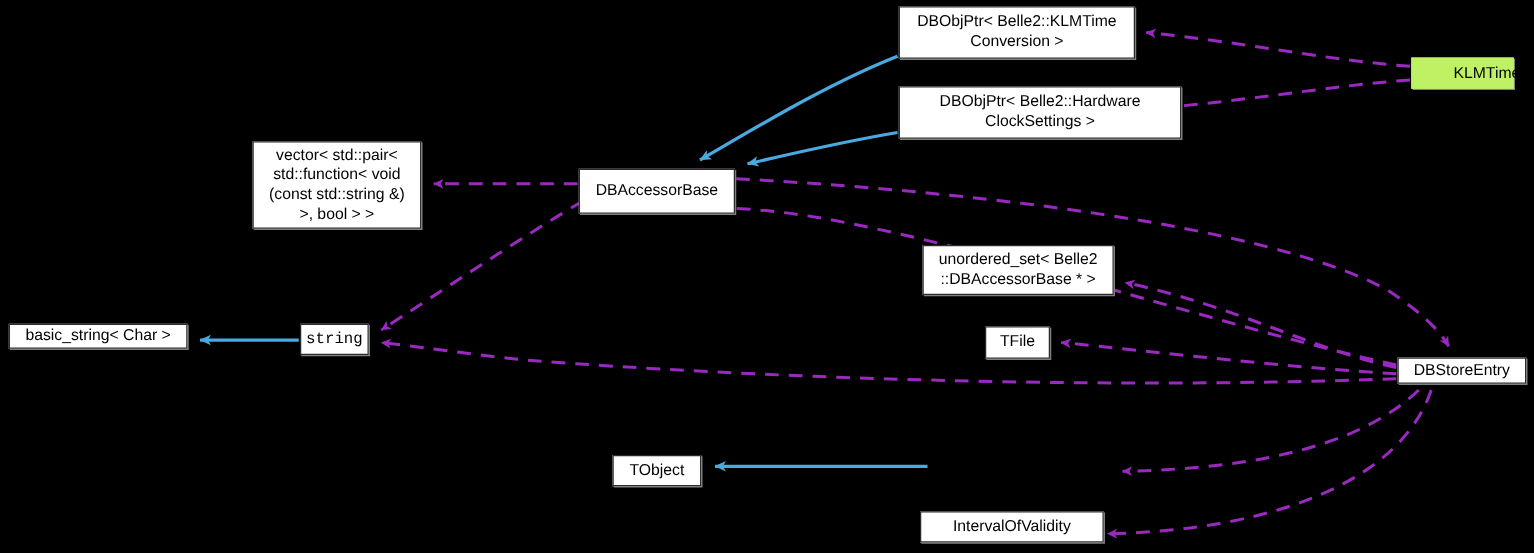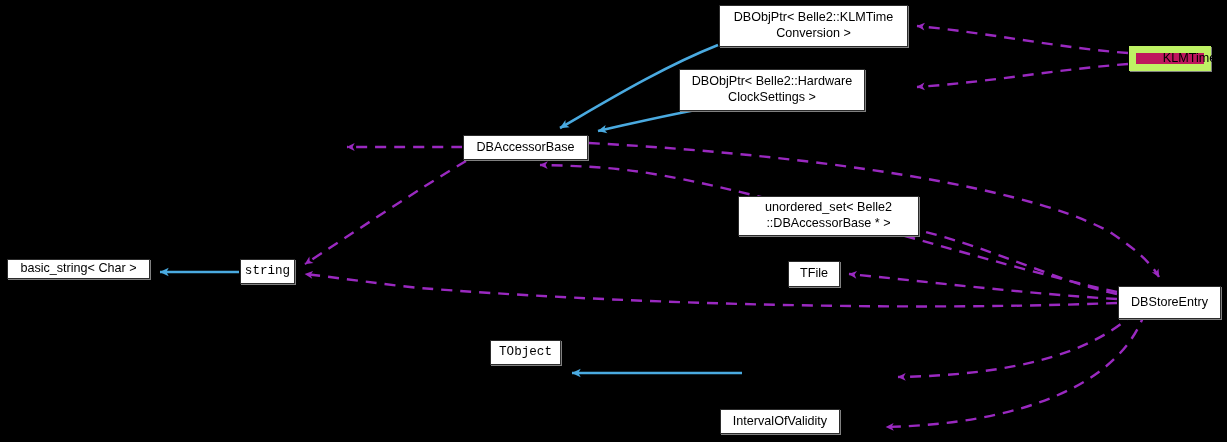--- a/index.html
+++ b/index.html
@@ -33,22 +33,22 @@
     background: #ffffff;
     color: #000000;
     font-size: 12.6px;
     line-height: 15.6px;
     letter-spacing: 0px;
     white-space: pre-line;
     box-shadow: 1px 1px 0 0 #808080;
     z-index: 5;
   }
   .node.current {
-    background: #be185d;
-    border: 7px solid #bef264;
+    background: #bef264;
+    border: 5px solid #bef264;
     padding-left: 39px;
   }
   .node .label {
     display: block;
     padding: 0 4px;
     white-space: pre-line;
   }
 </style>
 </head>
 <body>
@@ -94,57 +94,63 @@
     <path d="M239,272 L160,272" fill="none" stroke="#4aaae0" stroke-width="2.6" marker-end="url(#arrow-inherit)"></path>
 
     <path d="M742,373 L572,373" fill="none" stroke="#4aaae0" stroke-width="2.6" marker-end="url(#arrow-inherit)"></path>
   </svg>
 
   <div class="node" style="left:719px;top:5px;width:189px;height:42px;">
     <span class="label">DBObjPtr&lt; Belle2::KLMTime
 Conversion &gt;</span>
   </div>
 
-  <div class="node" style="left:679px;top:69px;width:186px;height:42px;">
+  <div class="node" style="left:719px;top:69px;width:226px;height:42px;">
     <span class="label">DBObjPtr&lt; Belle2::Hardware
 ClockSettings &gt;</span>
   </div>
 
   <div class="node current" style="left:1129px;top:46px;width:82px;height:25px;">
     <span class="label">KLMTime</span>
   </div>
 
+  <div class="node" style="left:202px;top:113px;width:135px;height:70px;">
+    <span class="label">vector&lt; std::pair&lt;
+std::function&lt; void
+(const std::string &amp;)
+&gt;, bool &gt; &gt;</span>
+  </div>
 
-  <div class="node" style="left:463px;top:135px;width:125px;height:25px;text-align:right;">
+  <div class="node" style="left:463px;top:135px;width:125px;height:36px;text-align:right;">
     <span class="label">DBAccessorBase</span>
   </div>
 
-  <div class="node" style="left:738px;top:196px;width:181px;height:40px;">
+  <div class="node" style="left:738px;top:196px;width:153px;height:40px;">
     <span class="label">unordered_set&lt; Belle2
 ::DBAccessorBase * &gt;</span>
   </div>
 
   <div class="node" style="left:7px;top:259px;width:143px;height:20px;">
     <span class="label">basic_string&lt; Char &gt;</span>
   </div>
 
   <div class="node" style="left:240px;top:259px;width:55px;height:25px;font-family:Liberation Mono, monospace;">
     <span class="label">string</span>
   </div>
 
   <div class="node" style="left:788px;top:261px;width:52px;height:26px;">
     <span class="label">TFile</span>
   </div>
 
-  <div class="node" style="left:1118px;top:286px;width:103px;height:33px;">
+  <div class="node" style="left:1118px;top:286px;width:103px;height:21px;">
     <span class="label">DBStoreEntry</span>
   </div>
 
-  <div class="node" style="left:490px;top:340px;width:71px;height:25px;font-family:Liberation Mono, monospace;">
+  <div class="node" style="left:490px;top:364px;width:71px;height:25px;">
     <span class="label">TObject</span>
   </div>
 
 
-  <div class="node" style="left:720px;top:409px;width:120px;height:25px;">
+  <div class="node" style="left:736px;top:409px;width:147px;height:25px;">
     <span class="label">IntervalOfValidity</span>
   </div>
 
 </div>
 
 </body></html>

